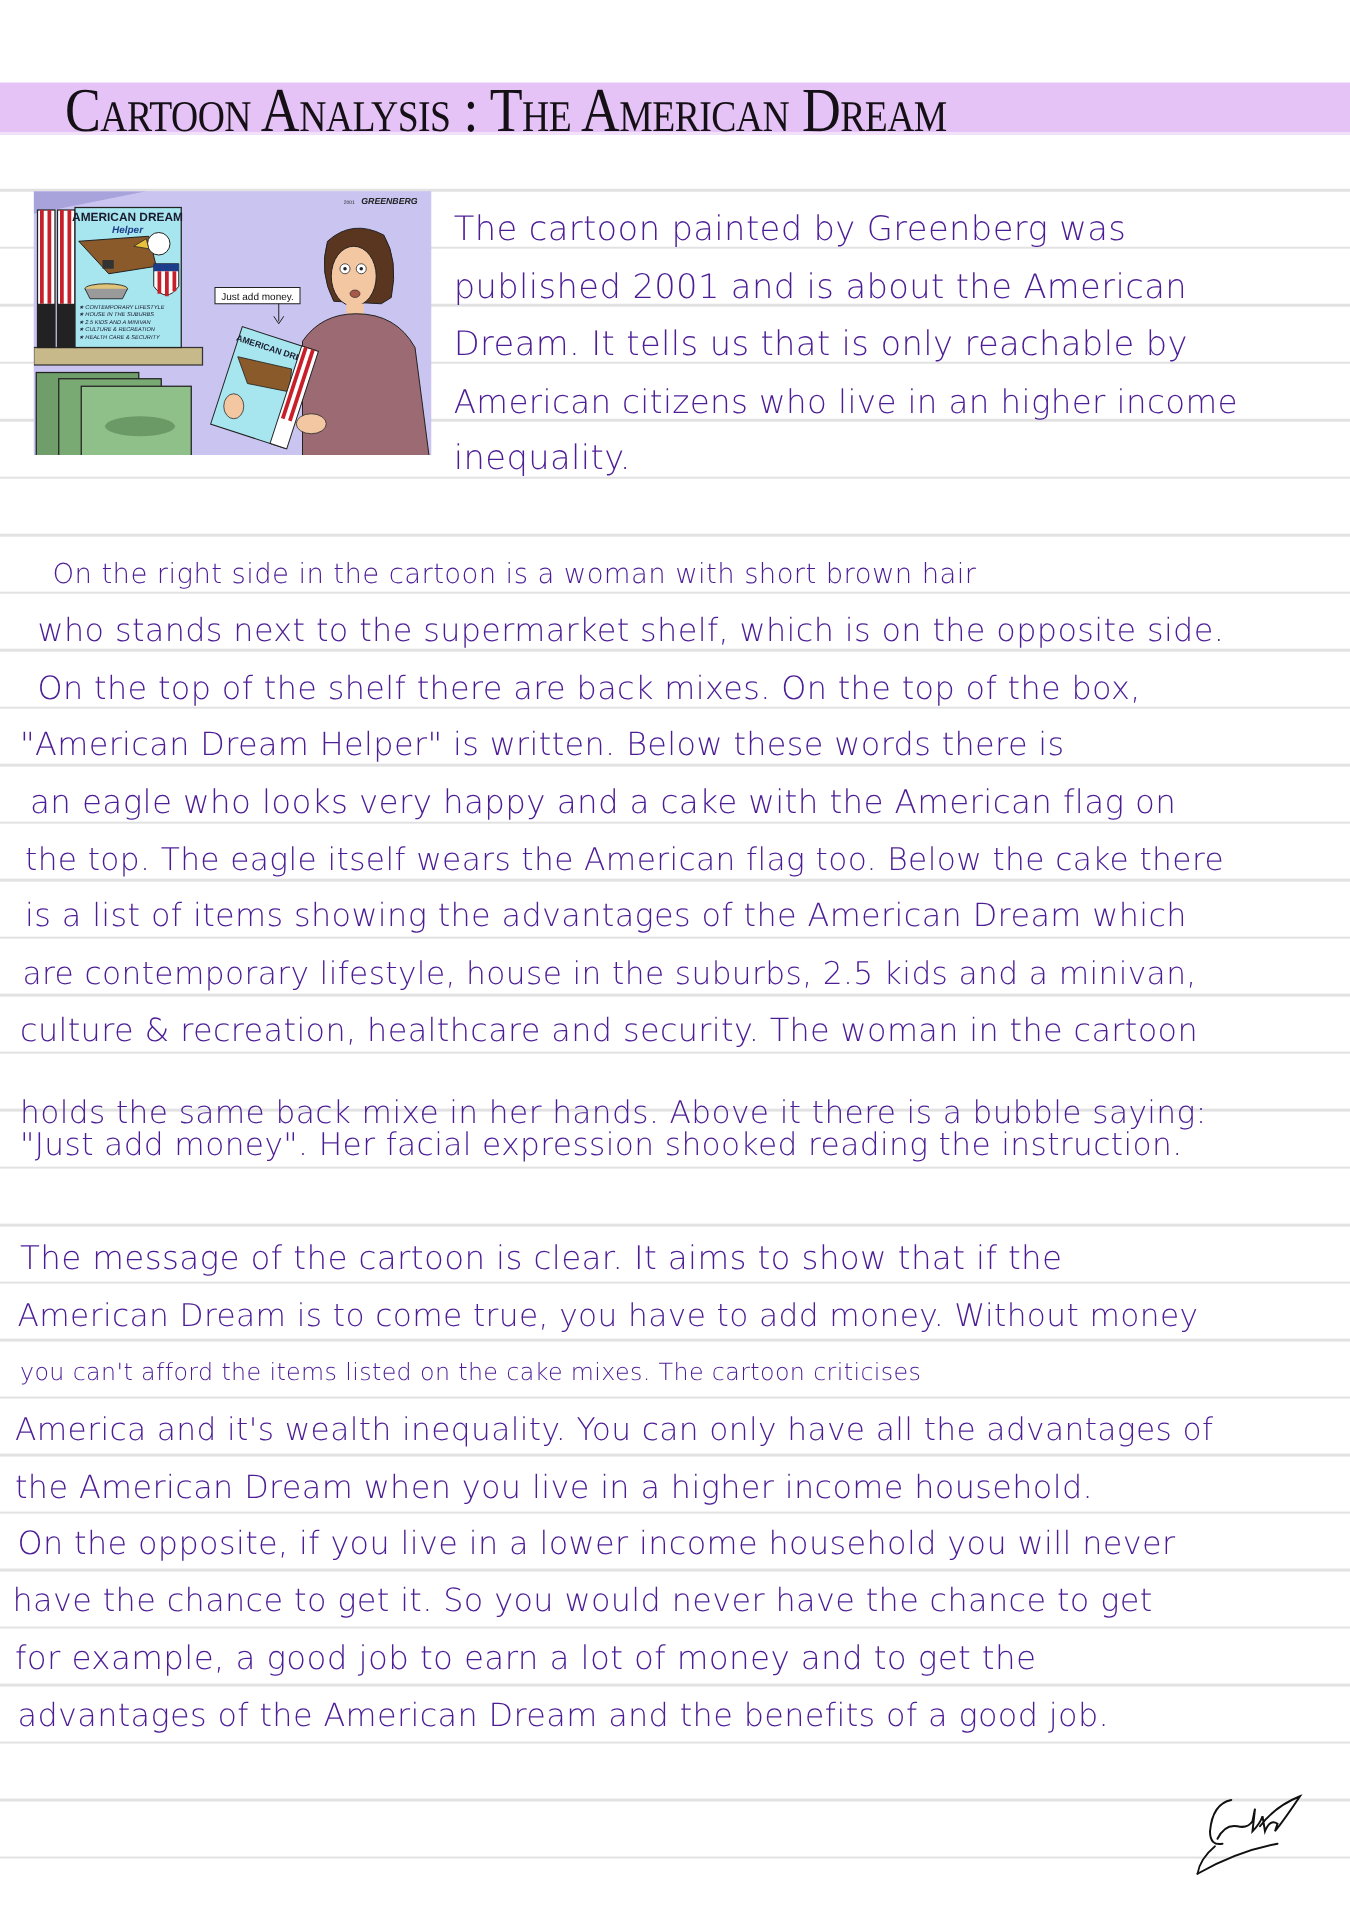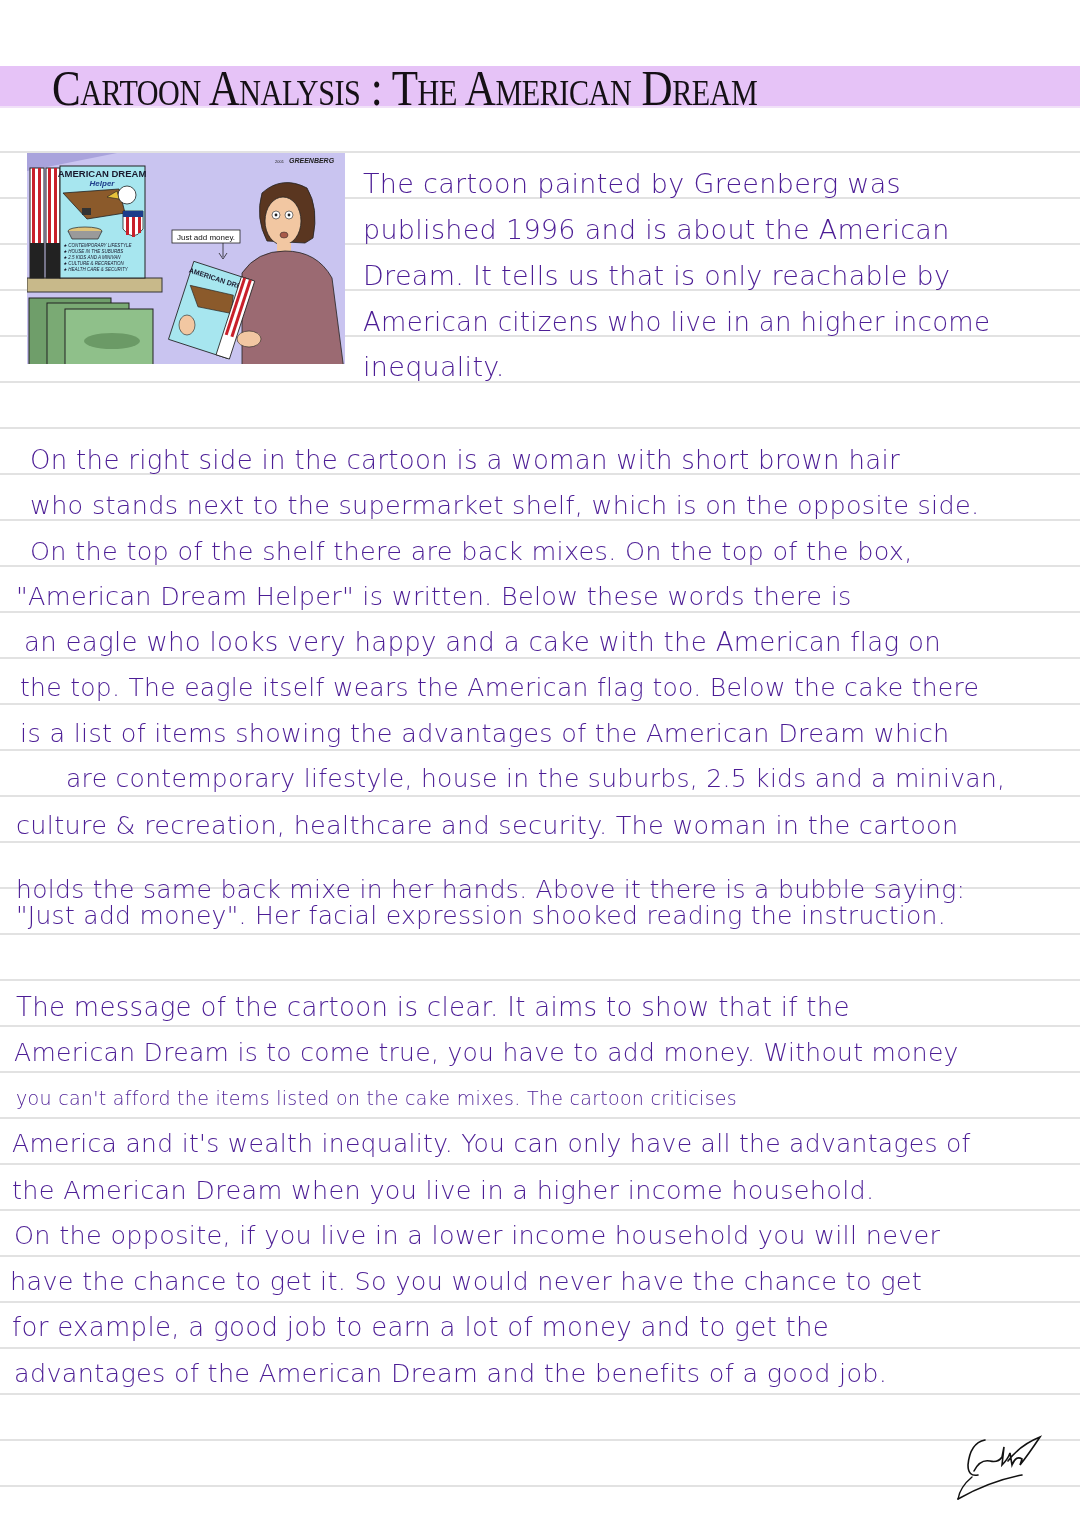--- a/index.html
+++ b/index.html
@@ -118,35 +118,35 @@
     <ellipse cx="160" cy="172" rx="8" ry="10" fill="#f2c7a2" stroke="#222" stroke-width="0.6"></ellipse>
     <ellipse cx="222" cy="186" rx="12" ry="8" fill="#f2c7a2" stroke="#222" stroke-width="0.6"></ellipse>
 
     <text x="262" y="10" font-family="Liberation Sans, sans-serif" font-size="7" font-style="italic" font-weight="bold" fill="#222">GREENBERG</text>
     <text x="248" y="10" font-family="Liberation Sans, sans-serif" font-size="4" fill="#222">2001</text>
   </svg>
 </div>
 
 <div>
   <div class="hw" style="left:363px;top:166px;">The cartoon painted by Greenberg was</div>
-  <div class="hw" style="left:363px;top:212px;">published 1996 and is about the American</div>
+  <div class="hw" style="left:363px;top:212px;">published 2001 and is about the American</div>
   <div class="hw" style="left:363px;top:258px;">Dream. It tells us that is only reachable by</div>
   <div class="hw" style="left:363px;top:304px;font-size:26px;">American citizens who live in an higher income</div>
   <div class="hw" style="left:363px;top:349px;">inequality.</div>
 </div>
 
 <div>
-  <div class="hw" style="left:30px;top:442px;font-size:26px;text-align:right;">On the right side in the cartoon is a woman with short brown hair</div>
+  <div class="hw" style="left:42px;top:442px;font-size:22px;text-align:right;">On the right side in the cartoon is a woman with short brown hair</div>
   <div class="hw" style="left:30px;top:487px;font-size:25.5px;">who stands next to the supermarket shelf, which is on the opposite side.</div>
   <div class="hw" style="left:30px;top:533px;font-size:25.5px;">On the top of the shelf there are back mixes. On the top of the box,</div>
   <div class="hw" style="left:16px;top:578px;font-size:25.5px;">"American Dream Helper" is written. Below these words there is</div>
   <div class="hw" style="left:24px;top:624px;font-size:26px;">an eagle who looks very happy and a cake with the American flag on</div>
   <div class="hw" style="left:20px;top:670px;font-size:25px;">the top. The eagle itself wears the American flag too. Below the cake there</div>
   <div class="hw" style="left:20px;top:715px;font-size:25.5px;">is a list of items showing the advantages of the American Dream which</div>
-  <div class="hw" style="left:18px;top:761px;font-size:25px;margin-left:48px;">are contemporary lifestyle, house in the suburbs, 2.5 kids and a minivan,</div>
+  <div class="hw" style="left:18px;top:761px;font-size:25px;">are contemporary lifestyle, house in the suburbs, 2.5 kids and a minivan,</div>
   <div class="hw" style="left:16px;top:807px;font-size:25.5px;">culture &amp; recreation, healthcare and security. The woman in the cartoon</div>
   <div class="hw" style="left:16px;top:852px;font-size:25px;margin-top:20px;">holds the same back mixe in her hands. Above it there is a bubble saying:</div>
   <div class="hw" style="left:16px;top:898px;font-size:25px;">"Just add money". Her facial expression shooked reading the instruction.</div>
 </div>
 
 <div>
   <div class="hw" style="left:16px;top:989px;font-size:26px;">The message of the cartoon is clear. It aims to show that if the</div>
   <div class="hw" style="left:14px;top:1035px;font-size:25px;">American Dream is to come true, you have to add money. Without money</div>
   <div class="hw" style="left:16px;top:1080px;font-size:19px;text-align:center;">you can't afford the items listed on the cake mixes. The cartoon criticises</div>
   <div class="hw" style="left:12px;top:1126px;font-size:25px;">America and it's wealth inequality. You can only have all the advantages of</div>

